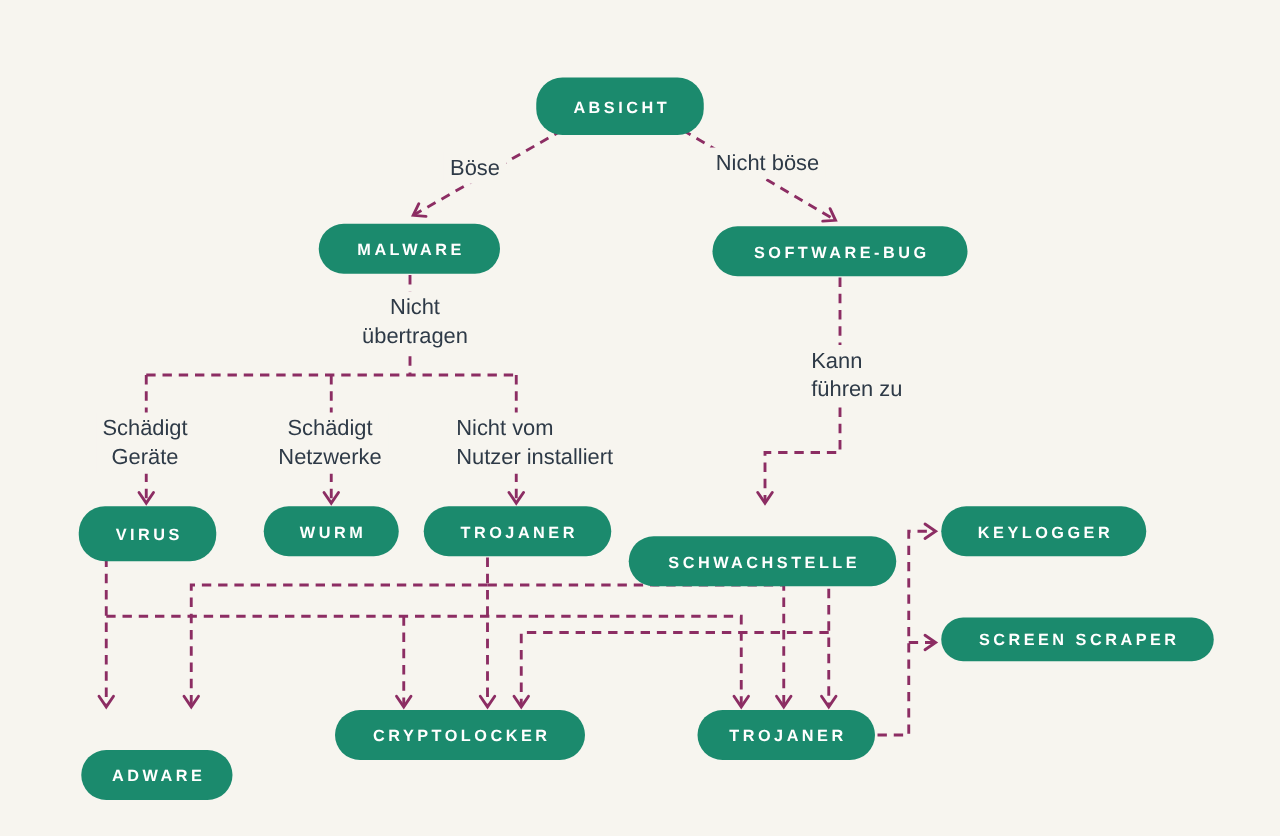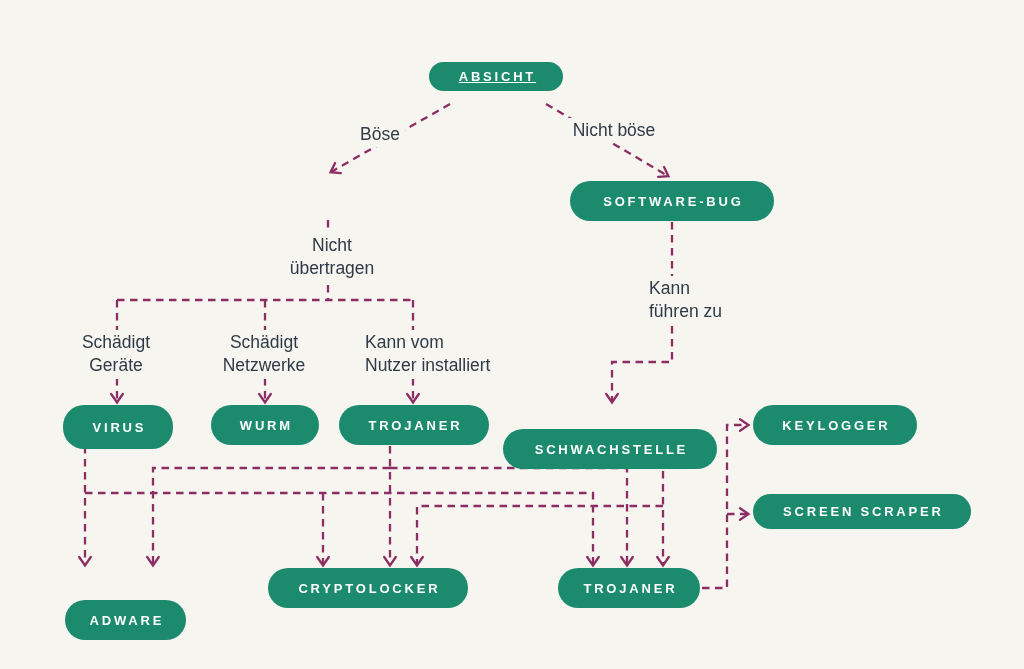--- a/index.html
+++ b/index.html
@@ -40,21 +40,21 @@
   .elabel{
     position:absolute;
     color:var(--label-text);
     background:var(--background);
     font-size:17.5px;line-height:1.33;
     white-space:pre-line;
     padding:1px 5px;
   }
   .elabel.center{text-align:center;transform:translateX(-50%);}
   
-  #n-absicht{left:429px;top:62px;width:134px;height:29px;text-decoration:underline;}
+  #n-absicht{left:429px;top:62px;width:134px;height:46px;}
   #n-malware{left:255px;top:179px;width:145px;height:40px;}
   #n-software-bug{left:570px;top:181px;width:204px;height:40px;}
   #n-virus{left:63px;top:405px;width:110px;height:44px;}
   #n-wurm{left:211px;top:405px;width:108px;height:40px;}
   #n-trojaner{left:339px;top:405px;width:150px;height:40px;}
   #n-schwachstelle{left:503px;top:429px;width:214px;height:40px;}
   #n-keylogger{left:753px;top:405px;width:164px;height:40px;}
   #n-screen-scraper{left:753px;top:494px;width:218px;height:35px;}
   #n-adware{left:65px;top:568px;width:121px;height:40px;margin-top:32px;}
   #n-cryptolocker{left:268px;top:568px;width:200px;height:40px;}
@@ -100,37 +100,38 @@
     <polyline class="wire" points="390,468 627,468 627,565" marker-end="url(#arrow)"></polyline>
 
     <line class="wire" x1="663" y1="445" x2="663" y2="565" marker-end="url(#arrow)"></line>
     <polyline class="wire" points="663,506 417,506 417,565" marker-end="url(#arrow)"></polyline>
 
     <polyline class="wire" points="702,588 727,588 727,425 748,425" marker-end="url(#arrow)"></polyline>
     <line class="wire" x1="727" y1="514" x2="748" y2="514" marker-end="url(#arrow)"></line>
   </svg>
 
   <div class="node" id="n-absicht">ABSICHT</div>
+  <div class="node" id="n-malware">MALWARE</div>
   <div class="node" id="n-software-bug">SOFTWARE-BUG</div>
   <div class="node" id="n-virus">VIRUS</div>
   <div class="node" id="n-wurm">WURM</div>
   <div class="node" id="n-trojaner">TROJANER</div>
   <div class="node" id="n-schwachstelle">SCHWACHSTELLE</div>
   <div class="node" id="n-keylogger">KEYLOGGER</div>
   <div class="node" id="n-screen-scraper">SCREEN SCRAPER</div>
   <div class="node" id="n-adware">ADWARE</div>
   <div class="node" id="n-cryptolocker">CRYPTOLOCKER</div>
   <div class="node" id="n-spyware">TROJANER</div>
 
   <div class="elabel center" id="l-boese">Böse</div>
   <div class="elabel center" id="l-nicht-boese">Nicht böse</div>
   <div class="elabel center" id="l-wird-uebertragen">Nicht
 übertragen</div>
   <div class="elabel center" id="l-schaedigt-geraete">Schädigt
 Geräte</div>
   <div class="elabel center" id="l-schaedigt-netzwerke">Schädigt
 Netzwerke</div>
-  <div class="elabel" id="l-wird-vom">Kann vom
+  <div class="elabel" id="l-wird-vom">Nicht vom
 Nutzer installiert</div>
   <div class="elabel" id="l-kann">Kann
 führen zu</div>
 
 </div>
 
 </body></html>

